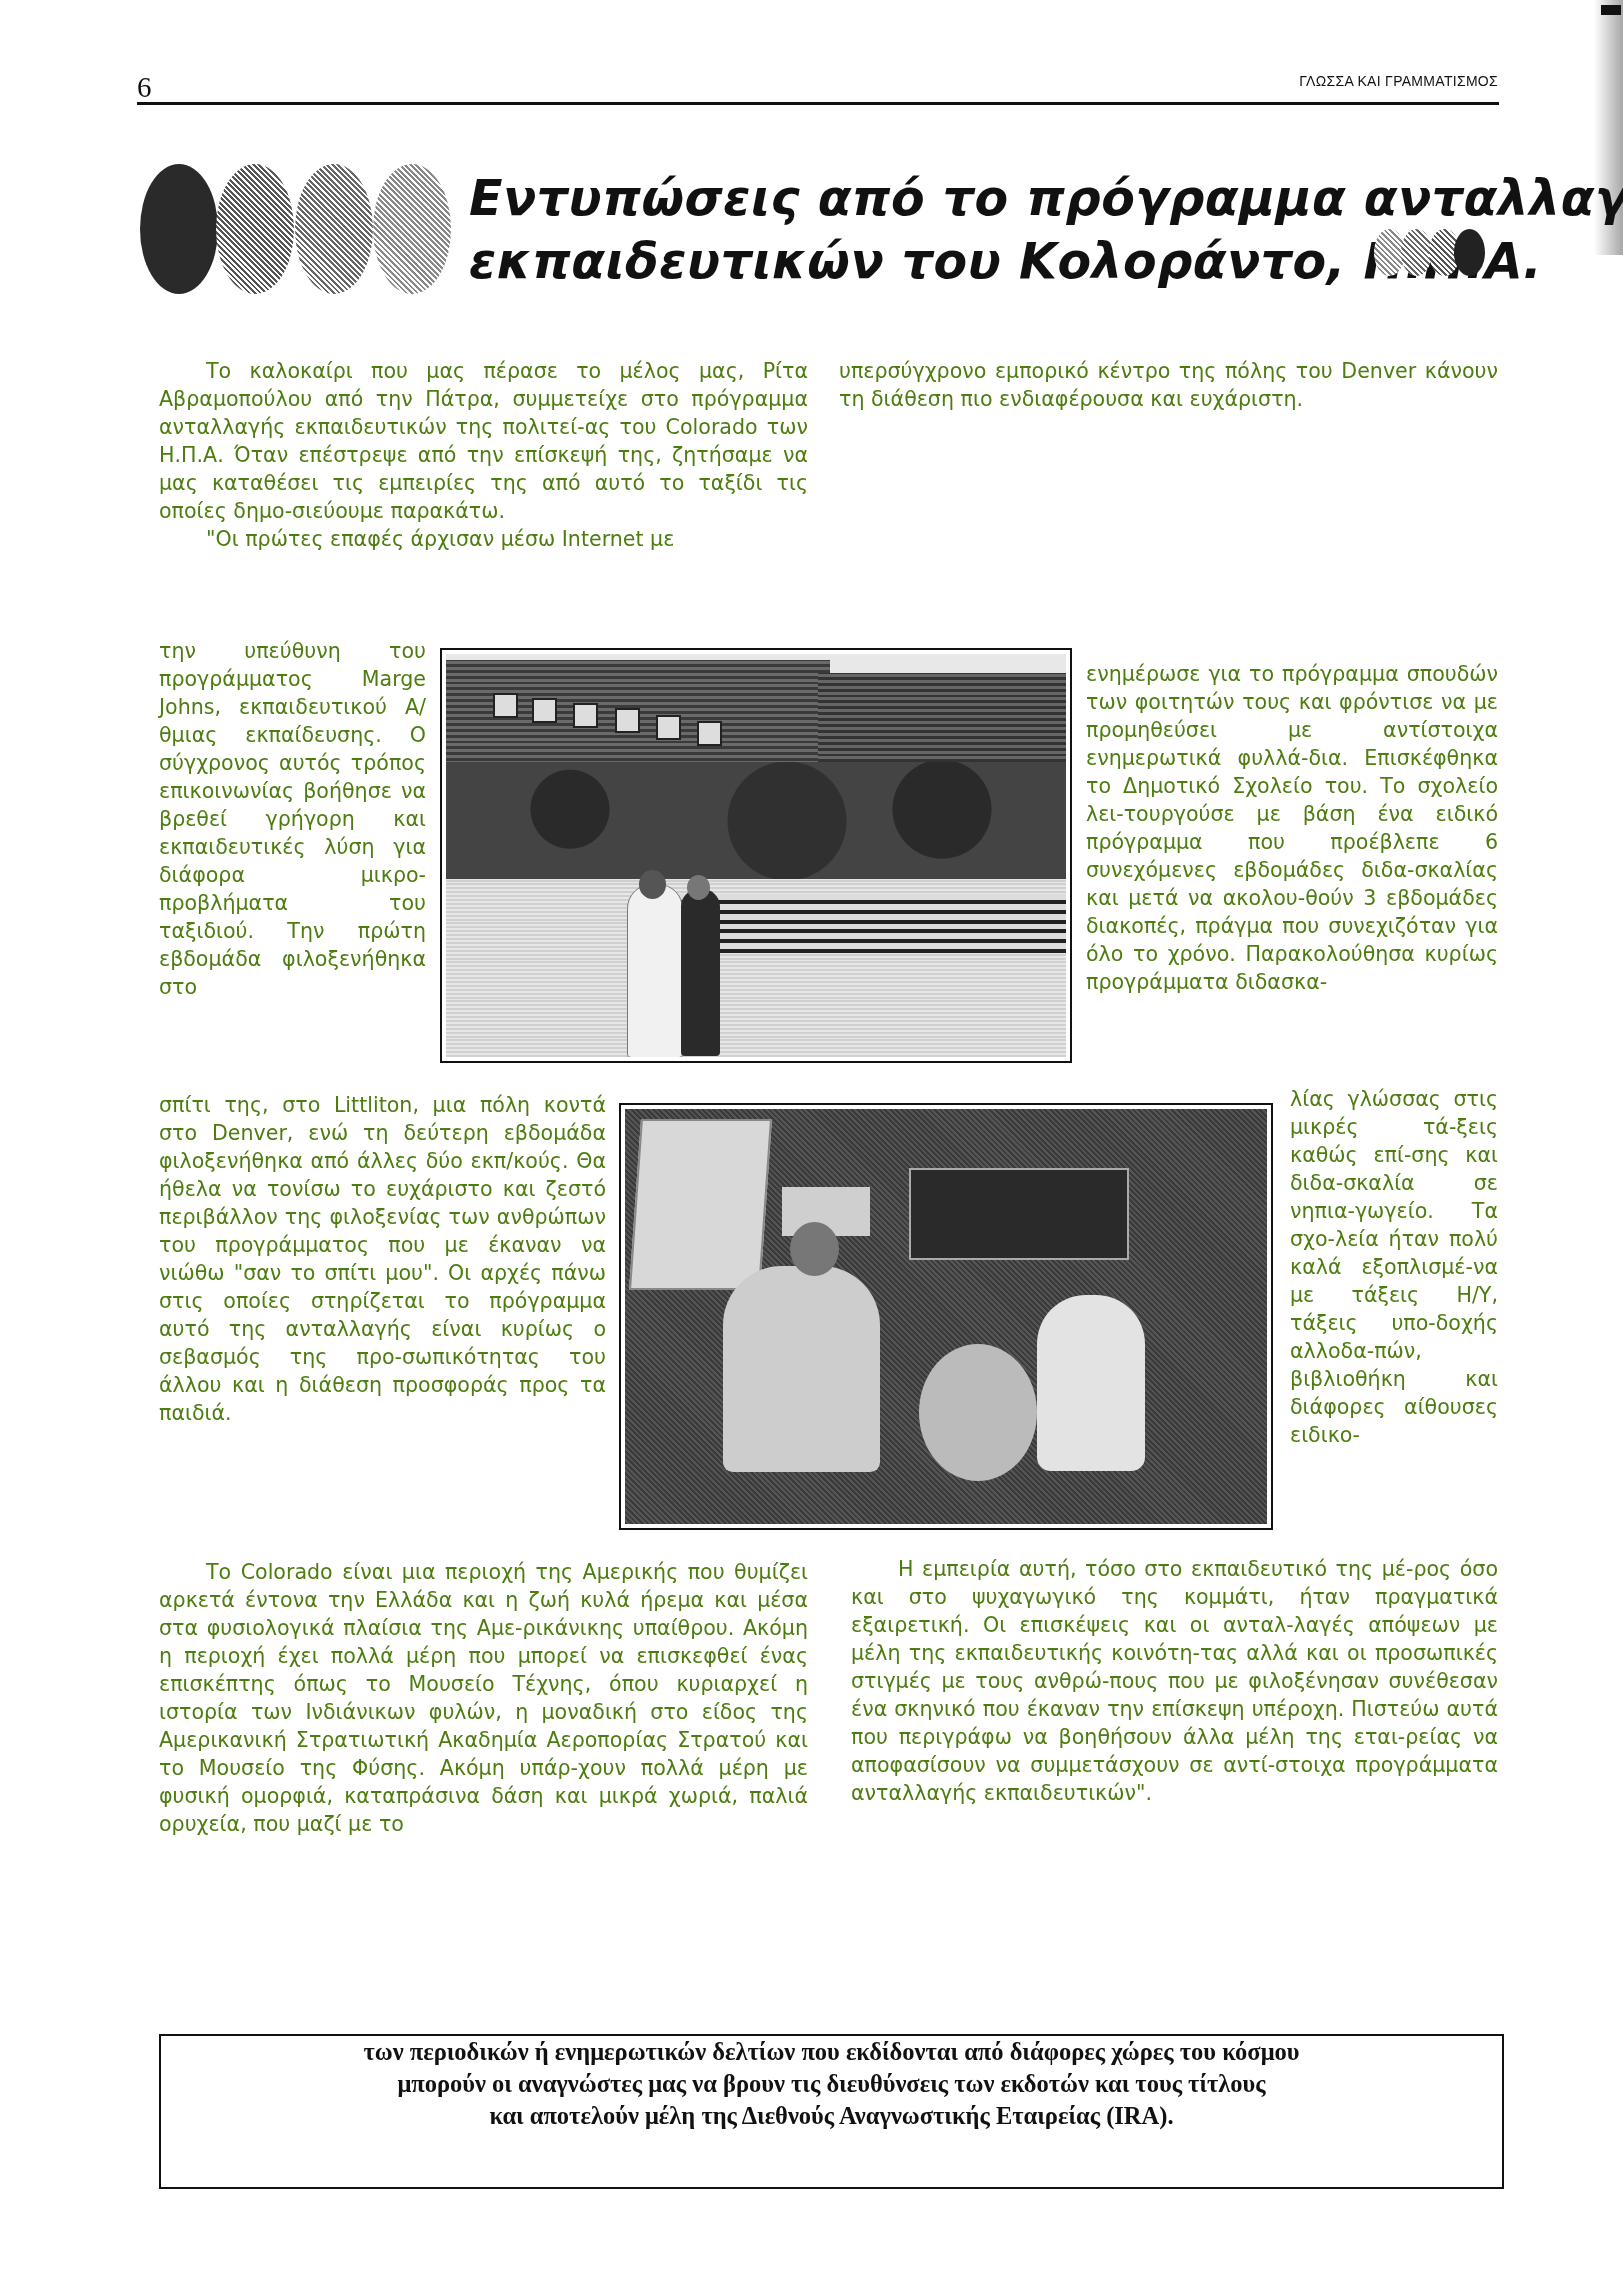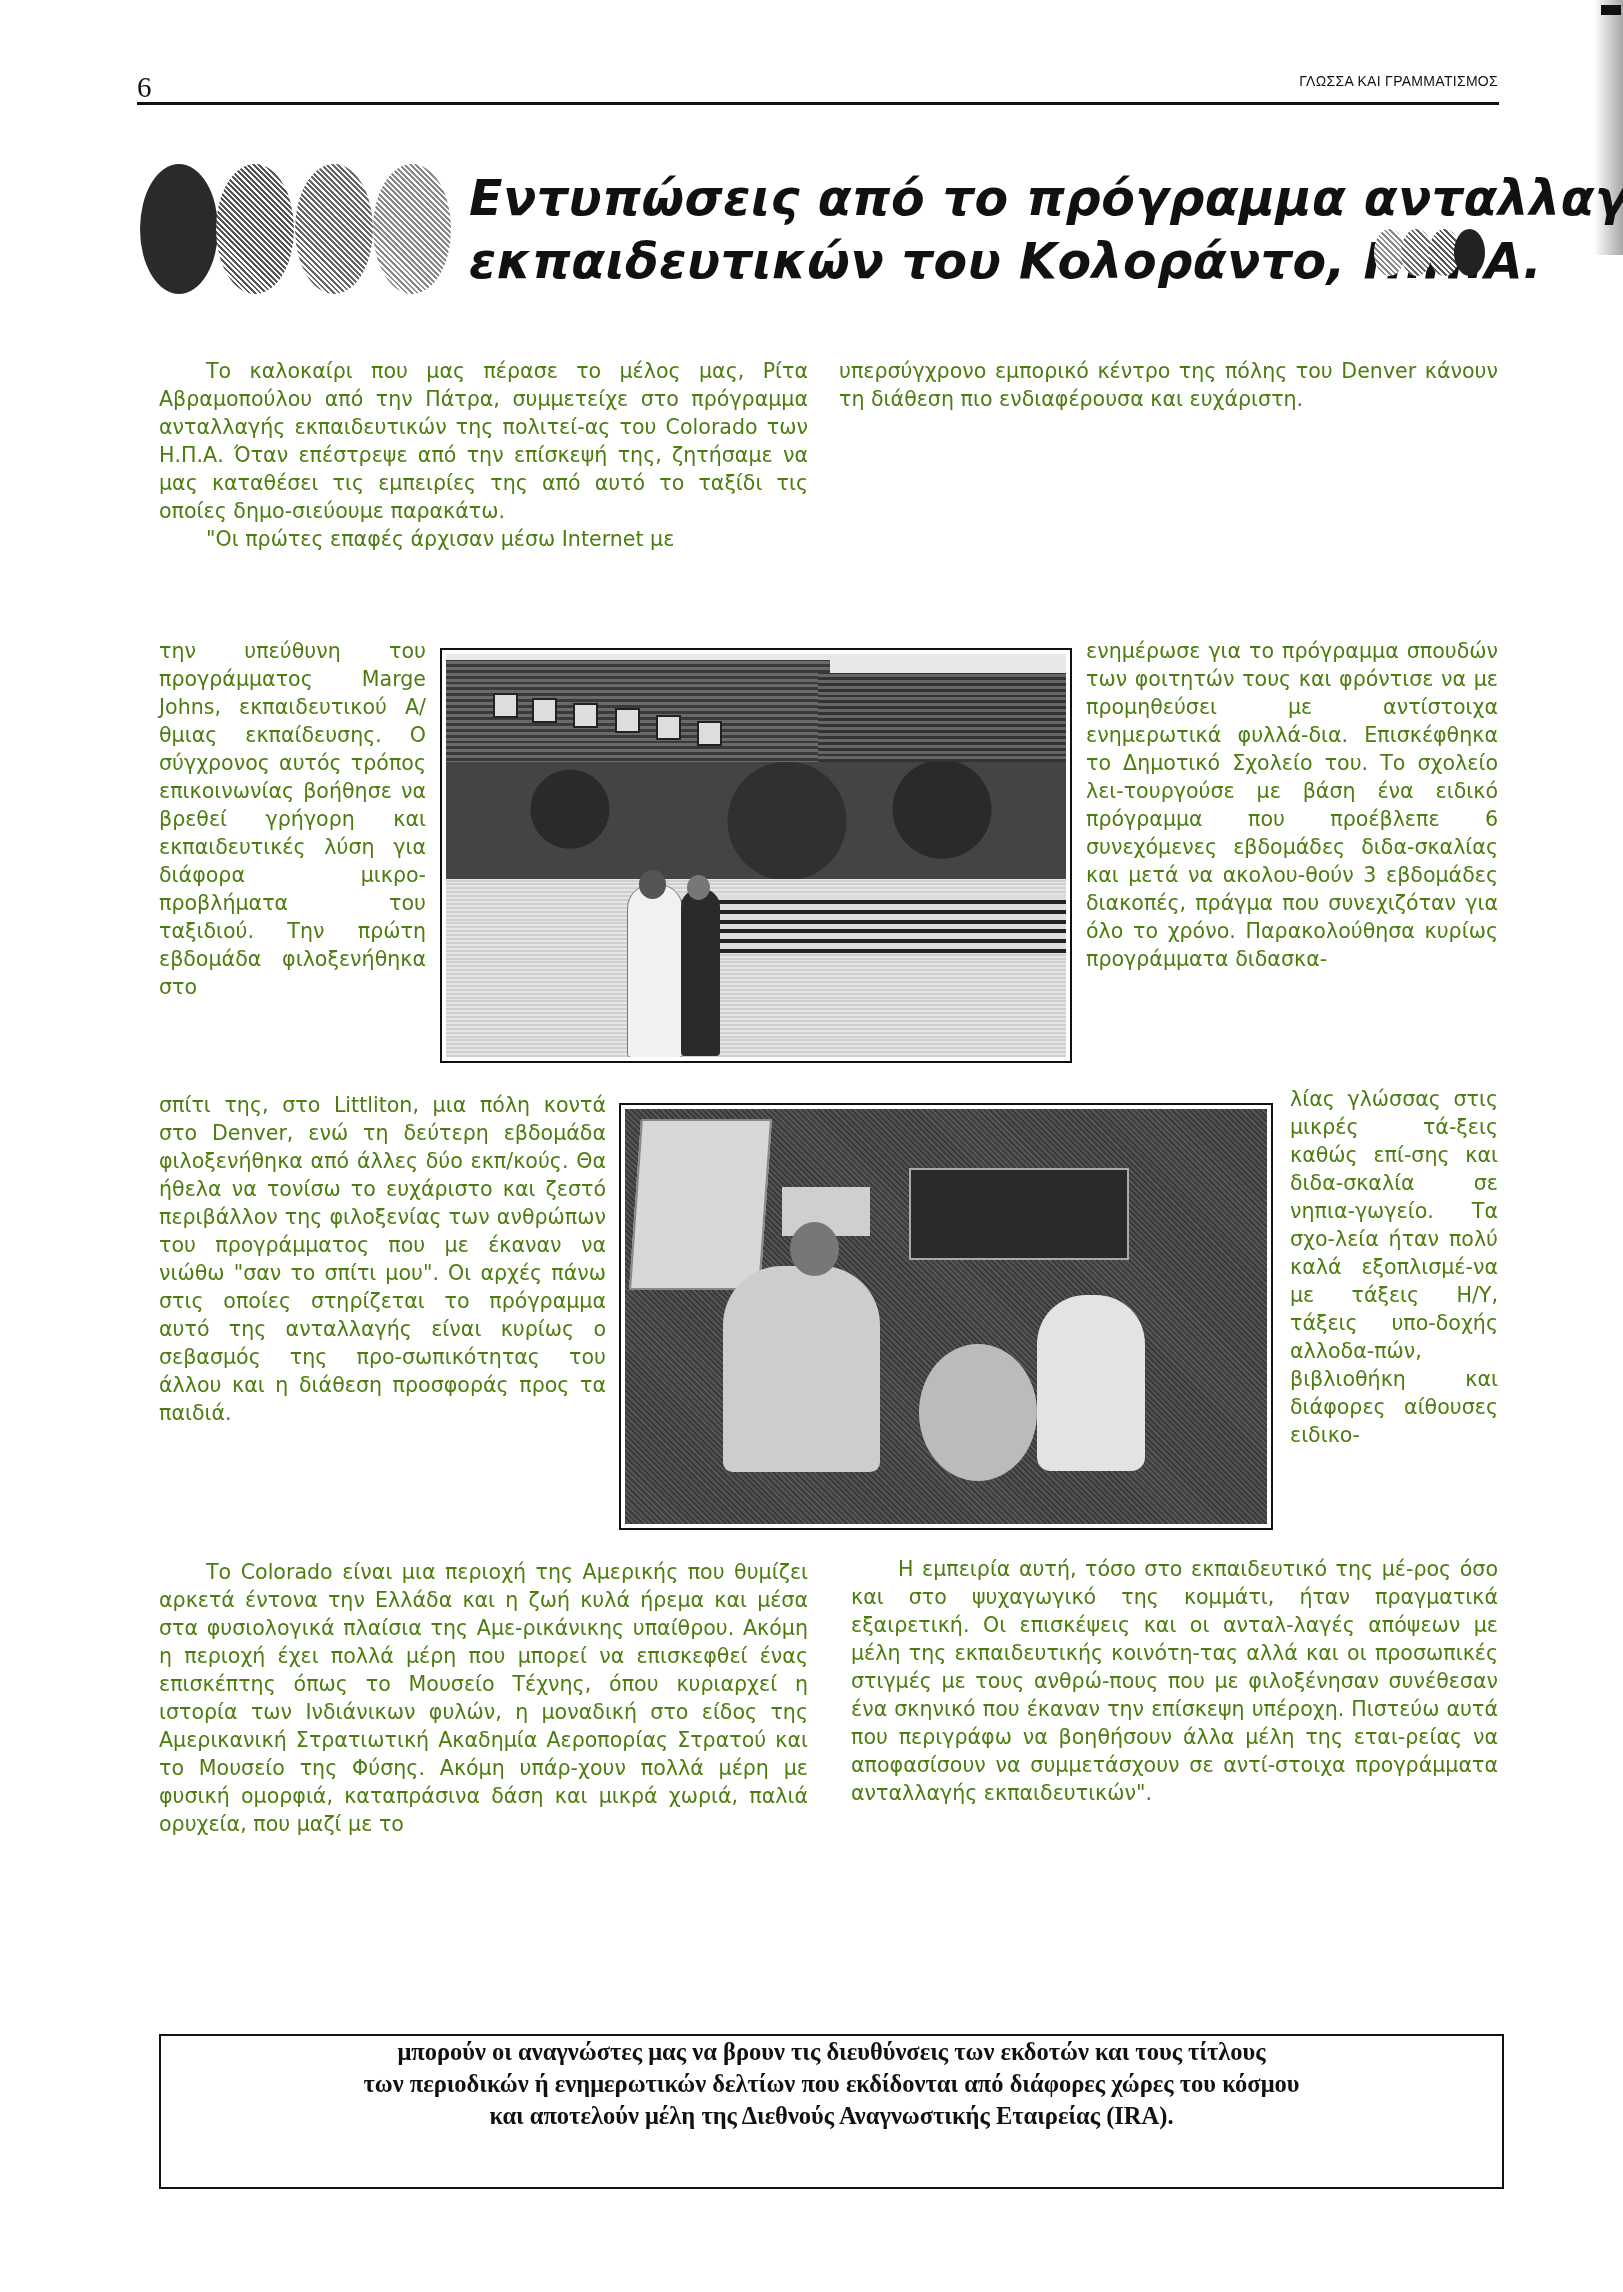--- a/index.html
+++ b/index.html
@@ -140,21 +140,21 @@
 </div>
 
 <div class="text" style="left:159px; top:1558px; width:649px;">
   <p class="indent">Το Colorado είναι μια περιοχή της Αμερικής που θυμίζει αρκετά έντονα την Ελλάδα και η ζωή κυλά ήρεμα και μέσα στα φυσιολογικά πλαίσια της Αμε-ρικάνικης υπαίθρου. Ακόμη η περιοχή έχει πολλά μέρη που μπορεί να επισκεφθεί ένας επισκέπτης όπως το Μουσείο Τέχνης, όπου κυριαρχεί η ιστορία των Ινδιάνικων φυλών, η μοναδική στο είδος της Αμερικανική Στρατιωτική Ακαδημία Αεροπορίας Στρατού και το Μουσείο της Φύσης. Ακόμη υπάρ-χουν πολλά μέρη με φυσική ομορφιά, καταπράσινα δάση και μικρά χωριά, παλιά ορυχεία, που μαζί με το</p>
 </div>
 
 <div class="text" style="left:839px; top:357px; width:659px;">
   <p>υπερσύγχρονο εμπορικό κέντρο της πόλης του Denver κάνουν τη διάθεση πιο ενδιαφέρουσα και ευχάριστη.</p>
 </div>
 
-<div class="text" style="left:1086px; top:637px; width:412px;">
+<div class="text" style="left:1086px; top:660px; width:412px;">
   <p>ενημέρωσε για το πρόγραμμα σπουδών των φοιτητών τους και φρόντισε να με προμηθεύσει με αντίστοιχα ενημερωτικά φυλλά-δια. Επισκέφθηκα το Δημοτικό Σχολείο του. Το σχολείο λει-τουργούσε με βάση ένα ειδικό πρόγραμμα που προέβλεπε 6 συνεχόμενες εβδομάδες διδα-σκαλίας και μετά να ακολου-θούν 3 εβδομάδες διακοπές, πράγμα που συνεχιζόταν για όλο το χρόνο. Παρακολούθησα κυρίως προγράμματα διδασκα-</p>
 </div>
 
 <div class="text" style="left:1290px; top:1085px; width:208px;">
   <p>λίας γλώσσας στις μικρές τά-ξεις καθώς επί-σης και διδα-σκαλία σε νηπια-γωγείο. Τα σχο-λεία ήταν πολύ καλά εξοπλισμέ-να με τάξεις Η/Υ, τάξεις υπο-δοχής αλλοδα-πών, βιβλιοθήκη και διάφορες αίθουσες ειδικο-</p>
 </div>
 
 <div class="text" style="left:851px; top:1555px; width:647px;">
   <p class="indent">Η εμπειρία αυτή, τόσο στο εκπαιδευτικό της μέ-ρος όσο και στο ψυχαγωγικό της κομμάτι, ήταν πραγματικά εξαιρετική. Οι επισκέψεις και οι ανταλ-λαγές απόψεων με μέλη της εκπαιδευτικής κοινότη-τας αλλά και οι προσωπικές στιγμές με τους ανθρώ-πους που με φιλοξένησαν συνέθεσαν ένα σκηνικό που έκαναν την επίσκεψη υπέροχη. Πιστεύω αυτά που περιγράφω να βοηθήσουν άλλα μέλη της εται-ρείας να αποφασίσουν να συμμετάσχουν σε αντί-στοιχα προγράμματα ανταλλαγής εκπαιδευτικών".</p>
 </div>
@@ -187,17 +187,17 @@
     <div class="p2-box"></div>
     <div class="p2-cart"></div>
     <div class="p2-teacher"></div>
     <div class="p2-thead"></div>
     <div class="p2-child1"></div>
     <div class="p2-child2"></div>
   </div>
 </div>
 
 <div class="info-box">
+  <div class="info-line">των περιοδικών ή ενημερωτικών δελτίων που εκδίδονται από διάφορες χώρες του κόσμου</div>
   <div class="info-line">μπορούν οι αναγνώστες μας να βρουν τις διευθύνσεις των εκδοτών και τους τίτλους</div>
-  <div class="info-line">των περιοδικών ή ενημερωτικών δελτίων που εκδίδονται από διάφορες χώρες του κόσμου</div>
   <div class="info-line">και αποτελούν μέλη της Διεθνούς Αναγνωστικής Εταιρείας (IRA).</div>
 </div>
 
 
 </body></html>

